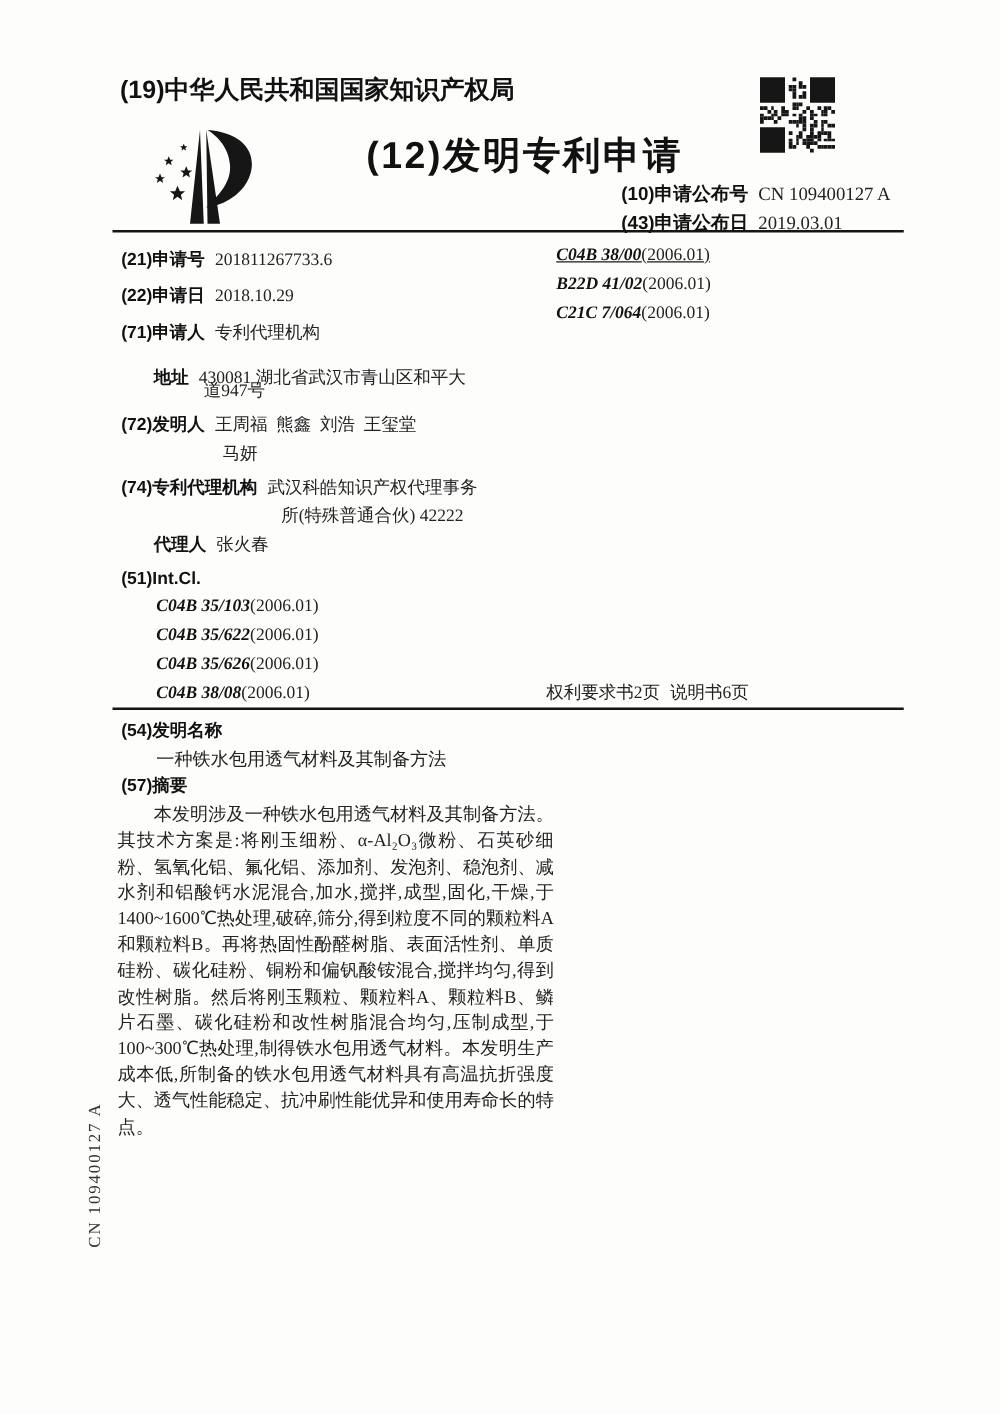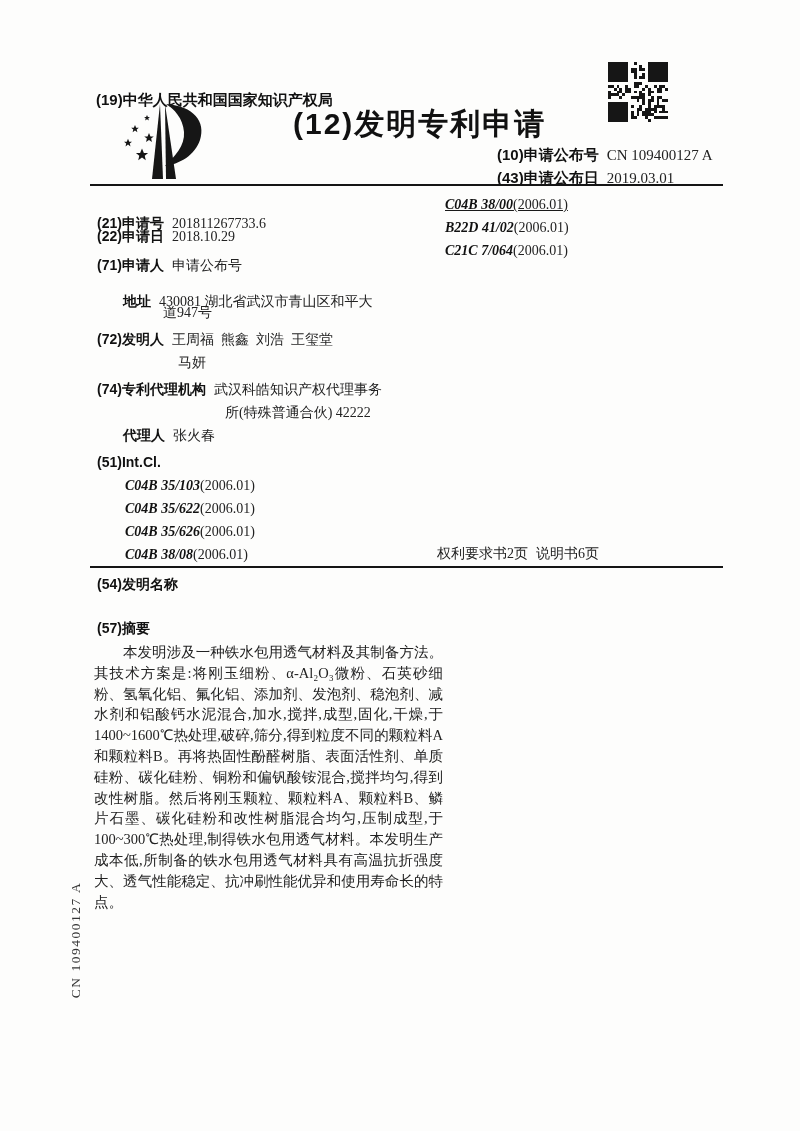--- a/index.html
+++ b/index.html
@@ -2,21 +2,21 @@
 <html><head>
 <meta charset="utf-8">
 <style>
   html,body{margin:0;padding:0;background:#888;}
   .page{position:relative;width:800px;height:1131px;margin:0 auto;background:#fdfdfc;
         font-family:"Liberation Serif",serif;color:#1a1a1a;overflow:hidden;}
   .row{position:absolute;white-space:nowrap;}
   .lbl{font-family:"Liberation Sans",sans-serif;font-weight:bold;color:#111;}
   .val{font-family:"Liberation Serif",serif;color:#222;}
   .pre{white-space:pre;}
-  .fs18{font-size:15px;margin-top:33px;}
+  .fs18{font-size:20px;}
   .fs15{font-size:15px;}
   .fs14{font-size:14px;}
   .fs30{font-size:30px;letter-spacing:2px;}
   .ipc-code{font-family:"Liberation Serif",serif;font-weight:bold;font-style:italic;color:#111;}
   .hline{position:absolute;left:90px;width:633px;height:2px;background:#151515;}
   .gap8{display:inline-block;width:8px;}
   .abstract{position:absolute;left:94px;top:642px;width:349px;font-size:14.5px;
             line-height:20.8px;text-align:justify;text-indent:2em;color:#222;}
   .side-code{position:absolute;left:76px;top:940px;transform:translate(-50%,-50%) rotate(-90deg);
              white-space:nowrap;font-size:13.5px;letter-spacing:1.5px;color:#333;}
@@ -174,30 +174,30 @@
 
   <div class="row fs15" style="left:497px;top:146px;">
     <span class="lbl">(10)申请公布号</span><span class="gap8"></span><span class="val">CN 109400127 A</span>
   </div>
   <div class="row fs15" style="left:497px;top:169px;">
     <span class="lbl">(43)申请公布日</span><span class="gap8"></span><span class="val">2019.03.01</span>
   </div>
 
   <div class="hline" style="top:184px;"></div>
 
-  <div class="row fs14" style="left:97px;top:215px;">
+  <div class="row fs14" style="left:97px;top:199px;">
     <span class="lbl">(21)申请号</span><span class="gap8"></span><span class="val">201811267733.6</span>
   </div>
 
   <div class="row fs14" style="left:97px;top:228px;">
     <span class="lbl">(22)申请日</span><span class="gap8"></span><span class="val">2018.10.29</span>
   </div>
 
   <div class="row fs14" style="left:97px;top:257px;">
-    <span class="lbl">(71)申请人</span><span class="gap8"></span><span class="val">申请公布号</span>
+    <span class="lbl">(71)申请人</span><span class="gap8"></span><span class="val">专利代理机构</span>
   </div>
   <div class="row fs14" style="left:123px;top:281px;margin-top:12px;">
     <span class="lbl">地址</span><span class="gap8"></span><span class="val">430081 湖北省武汉市青山区和平大</span>
   </div>
   <div class="row fs14" style="left:163px;top:304px;">
     <span class="val">道947号</span>
   </div>
 
   <div class="row fs14" style="left:97px;top:331px;">
     <span class="lbl">(72)发明人</span><span class="gap8"></span><span class="val pre">王周福  熊鑫  刘浩  王玺堂</span>
@@ -241,19 +241,20 @@
     <span class="ipc-code">C21C 7/064</span><span class="val">(2006.01)</span>
   </div>
 
   <div class="row fs14" style="left:437px;top:545px;width:196px;text-align:left;">
     <span class="val">权利要求书2页</span><span class="gap8"></span><span class="val">说明书6页</span>
   </div>
 
   <div class="hline" style="top:566px;"></div>
 
   <div class="row lbl fs14" style="left:97px;top:576px;">(54)发明名称</div>
+  <div class="row val" style="left:125px;top:598px;font-size:14.5px;">一种铁水包用透气材料及其制备方法</div>
 
   <div class="row lbl fs14" style="left:97px;top:620px;">(57)摘要</div>
   <div class="abstract">本发明涉及一种铁水包用透气材料及其制备方法。其技术方案是:将刚玉细粉、α-Al₂O₃微粉、石英砂细粉、氢氧化铝、氟化铝、添加剂、发泡剂、稳泡剂、减水剂和铝酸钙水泥混合,加水,搅拌,成型,固化,干燥,于1400~1600℃热处理,破碎,筛分,得到粒度不同的颗粒料A和颗粒料B。再将热固性酚醛树脂、表面活性剂、单质硅粉、碳化硅粉、铜粉和偏钒酸铵混合,搅拌均匀,得到改性树脂。然后将刚玉颗粒、颗粒料A、颗粒料B、鳞片石墨、碳化硅粉和改性树脂混合均匀,压制成型,于100~300℃热处理,制得铁水包用透气材料。本发明生产成本低,所制备的铁水包用透气材料具有高温抗折强度大、透气性能稳定、抗冲刷性能优异和使用寿命长的特点。</div>
 
   <div class="side-code val">CN 109400127 A</div>
 
 </div>
 
 </body></html>

